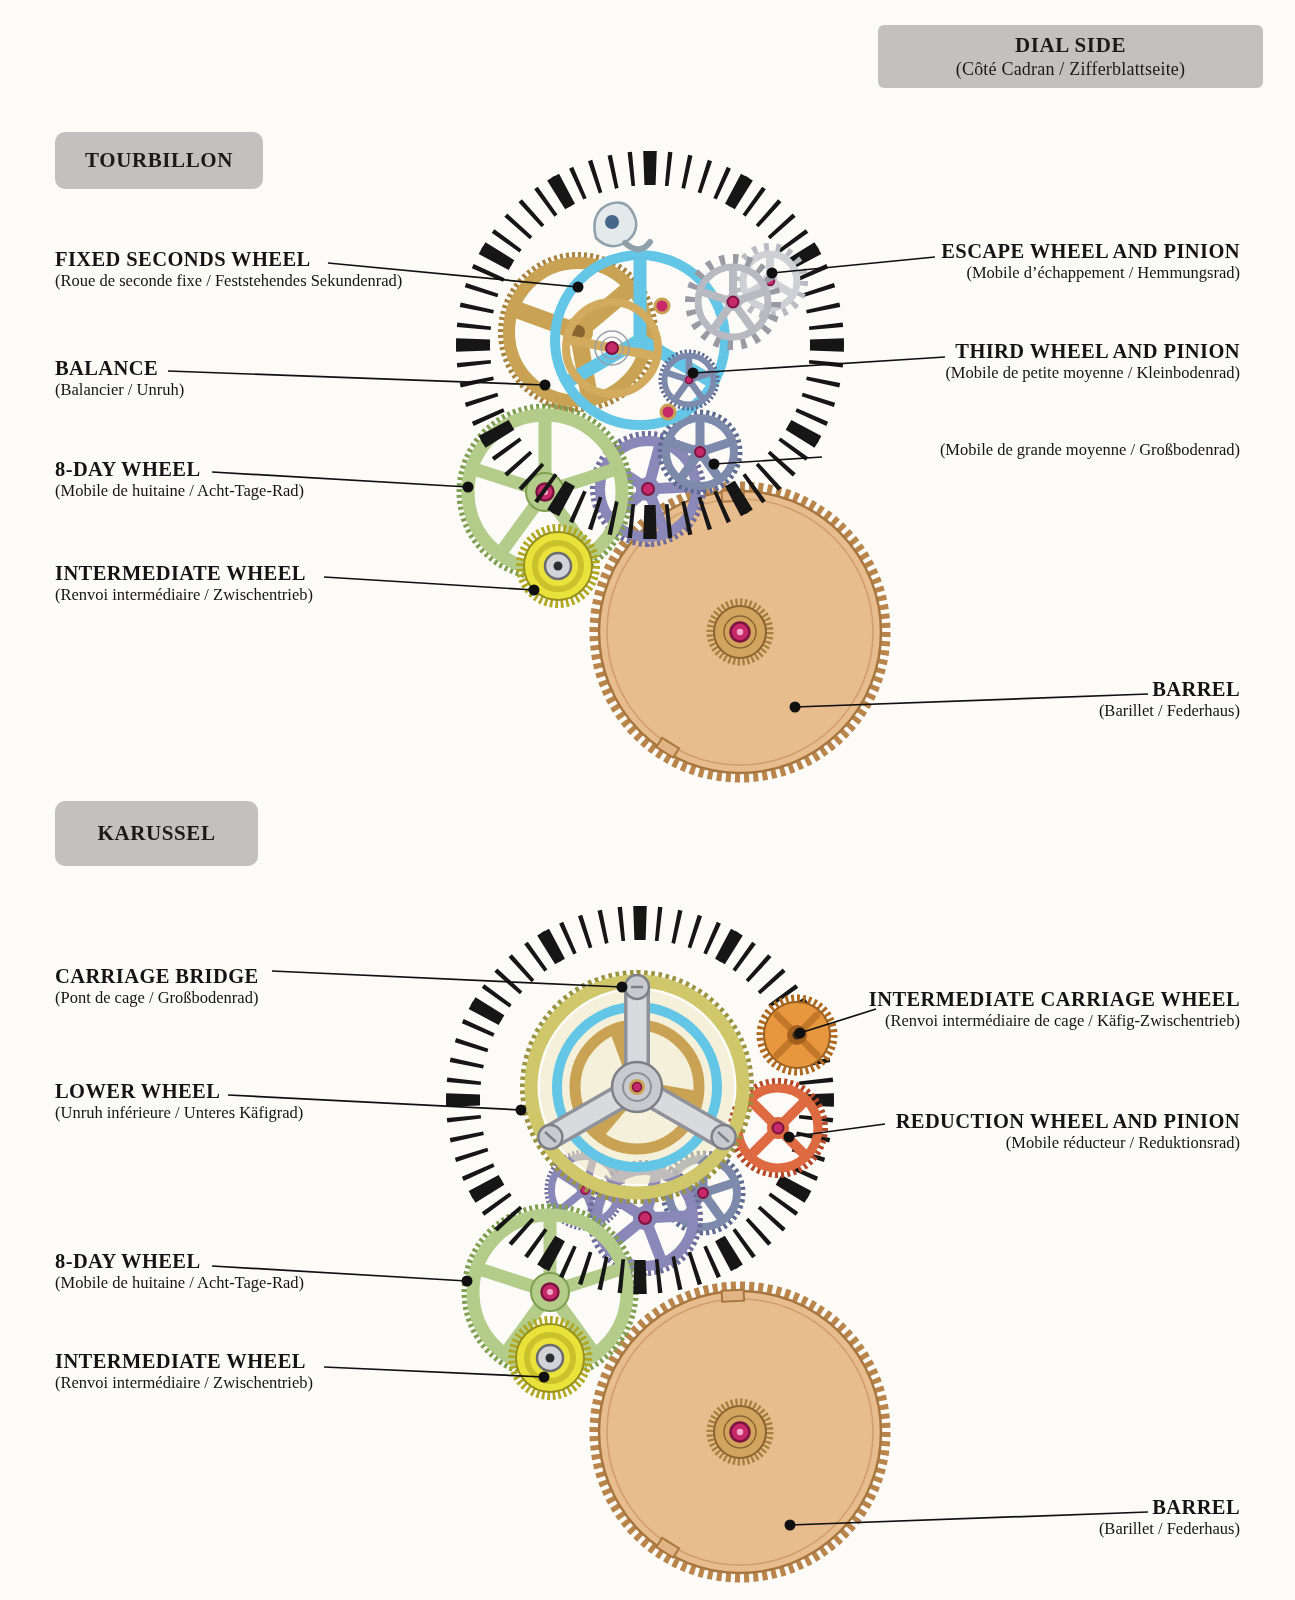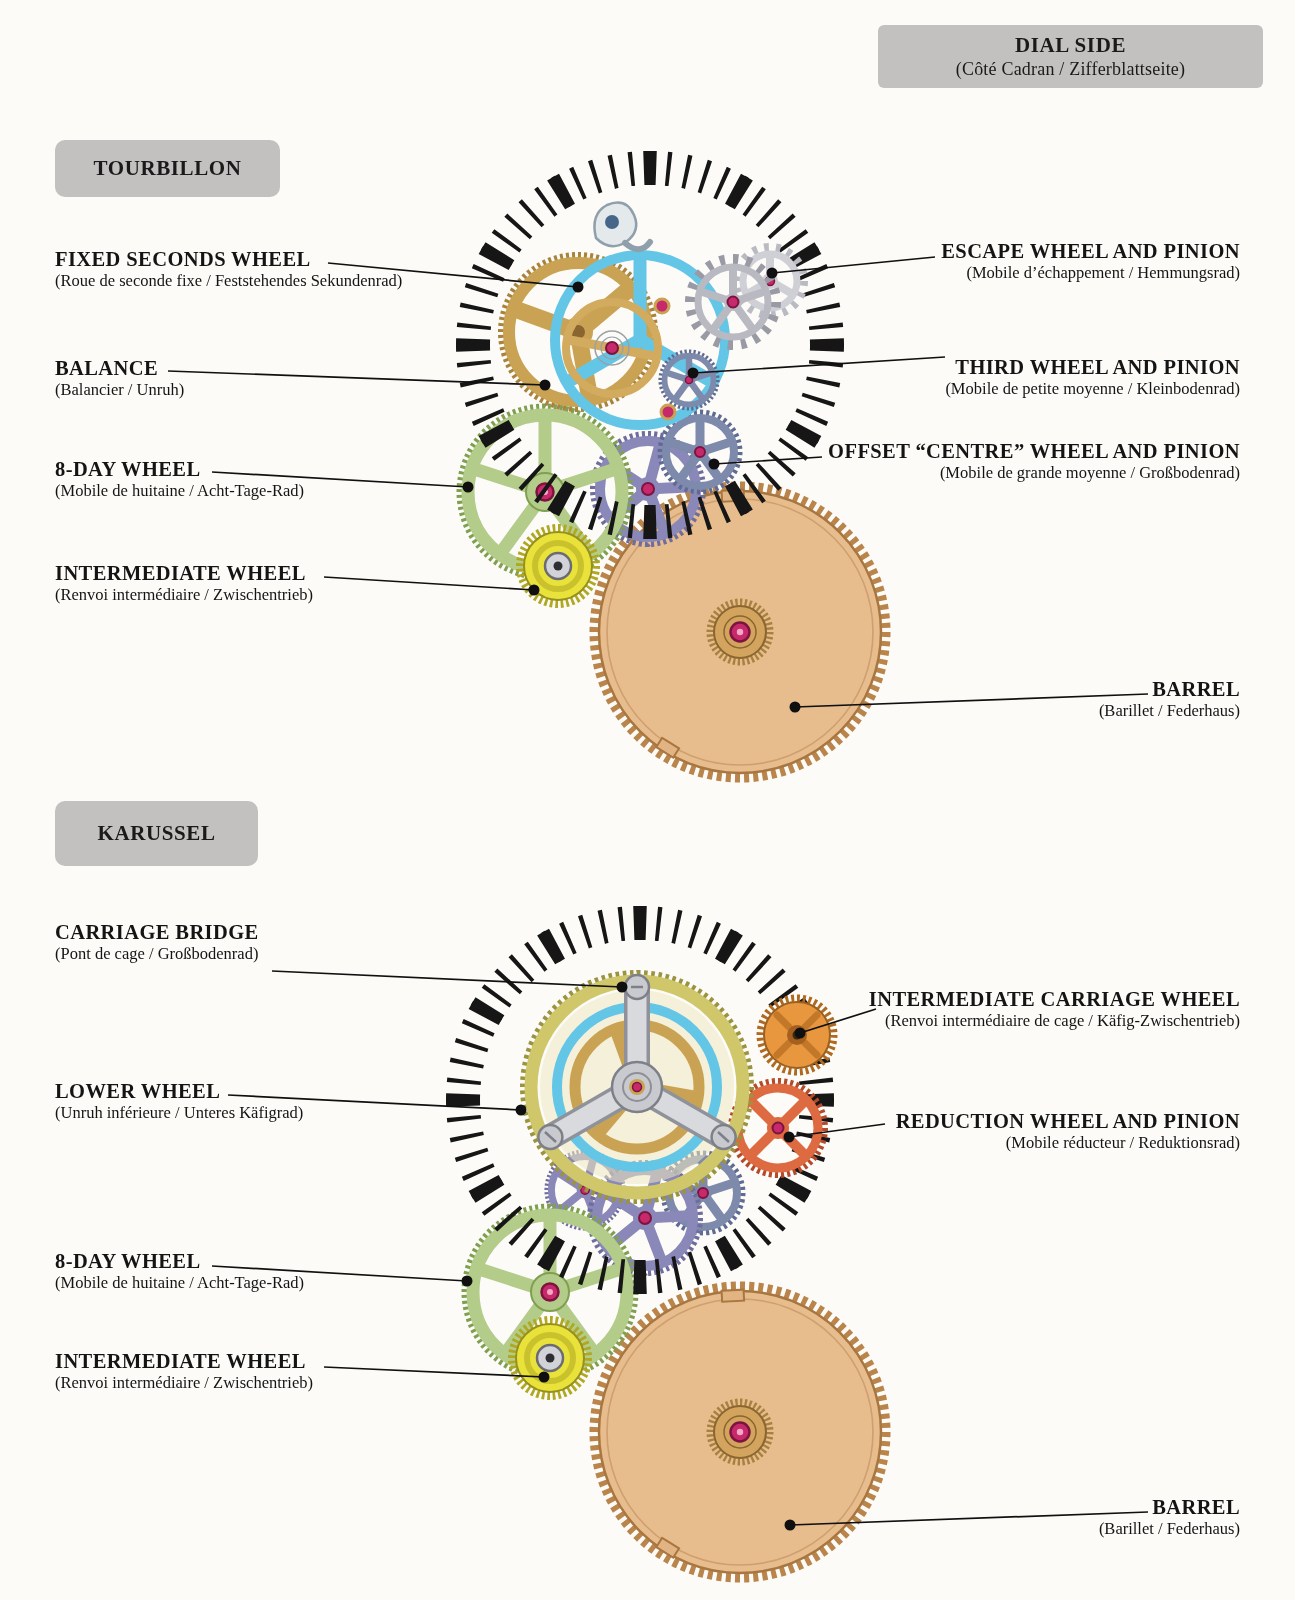--- a/index.html
+++ b/index.html
@@ -267,21 +267,21 @@
           <circle cx="789" cy="1137" r="5.5"></circle>
         <circle cx="790" cy="1525" r="5.5"></circle>
       </g>
     </g>
   </svg>
 
   <div class="badge dial" style="left:878px;top:25px;width:385px;height:63px">
     <div>DIAL SIDE</div>
     <div class="sub">(Côté Cadran / Zifferblattseite)</div>
   </div>
-  <div class="badge" style="left:55px;top:140px;width:225px;height:57px">
+  <div class="badge" style="left:55px;top:132px;width:208px;height:57px">
     <span>TOURBILLON</span>
   </div>
   <div class="badge" style="left:55px;top:801px;width:203px;height:65px">
     <span>KARUSSEL</span>
   </div>
 
   <div class="part-label" style="left:55px;top:248px">
     <div class="t">FIXED SECONDS WHEEL</div>
     <div class="s">(Roue de seconde fixe / Feststehendes Sekundenrad)</div>
   </div>
@@ -294,34 +294,33 @@
     <div class="s">(Mobile de huitaine / Acht-Tage-Rad)</div>
   </div>
   <div class="part-label" style="left:55px;top:562px">
     <div class="t">INTERMEDIATE WHEEL</div>
     <div class="s">(Renvoi intermédiaire / Zwischentrieb)</div>
   </div>
   <div class="part-label right" style="right:55px;top:240px">
     <div class="t">ESCAPE WHEEL AND PINION</div>
     <div class="s">(Mobile d’échappement / Hemmungsrad)</div>
   </div>
-  <div class="part-label right" style="right:55px;top:356px">
+  <div class="part-label right" style="right:55px;top:340px">
     <div class="t">THIRD WHEEL AND PINION</div>
     <div class="s">(Mobile de petite moyenne / Kleinbodenrad)</div>
   </div>
   <div class="part-label right" style="right:55px;top:440px">
-    <div class="t">OFFSET “CENTRE” WHEEL AND PINION</div>
     <div class="s">(Mobile de grande moyenne / Großbodenrad)</div>
   </div>
   <div class="part-label right" style="right:55px;top:678px">
     <div class="t">BARREL</div>
     <div class="s">(Barillet / Federhaus)</div>
   </div>
 
-  <div class="part-label" style="left:55px;top:921px">
+  <div class="part-label" style="left:55px;top:965px">
     <div class="t">CARRIAGE BRIDGE</div>
     <div class="s">(Pont de cage / Großbodenrad)</div>
   </div>
   <div class="part-label" style="left:55px;top:1080px">
     <div class="t">LOWER WHEEL</div>
     <div class="s">(Unruh inférieure / Unteres Käfigrad)</div>
   </div>
   <div class="part-label" style="left:55px;top:1250px">
     <div class="t">8-DAY WHEEL</div>
     <div class="s">(Mobile de huitaine / Acht-Tage-Rad)</div>

